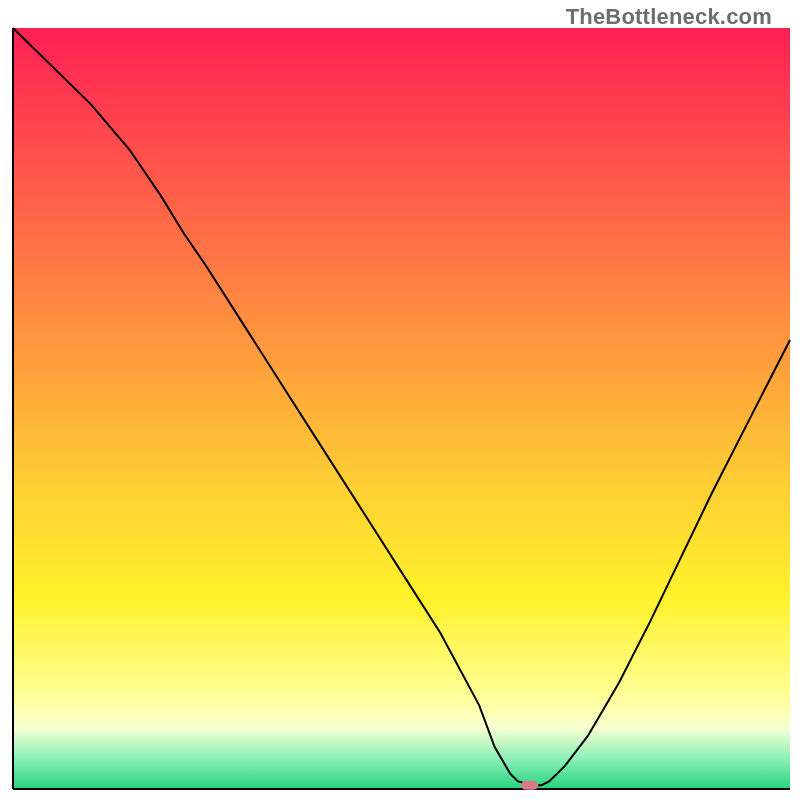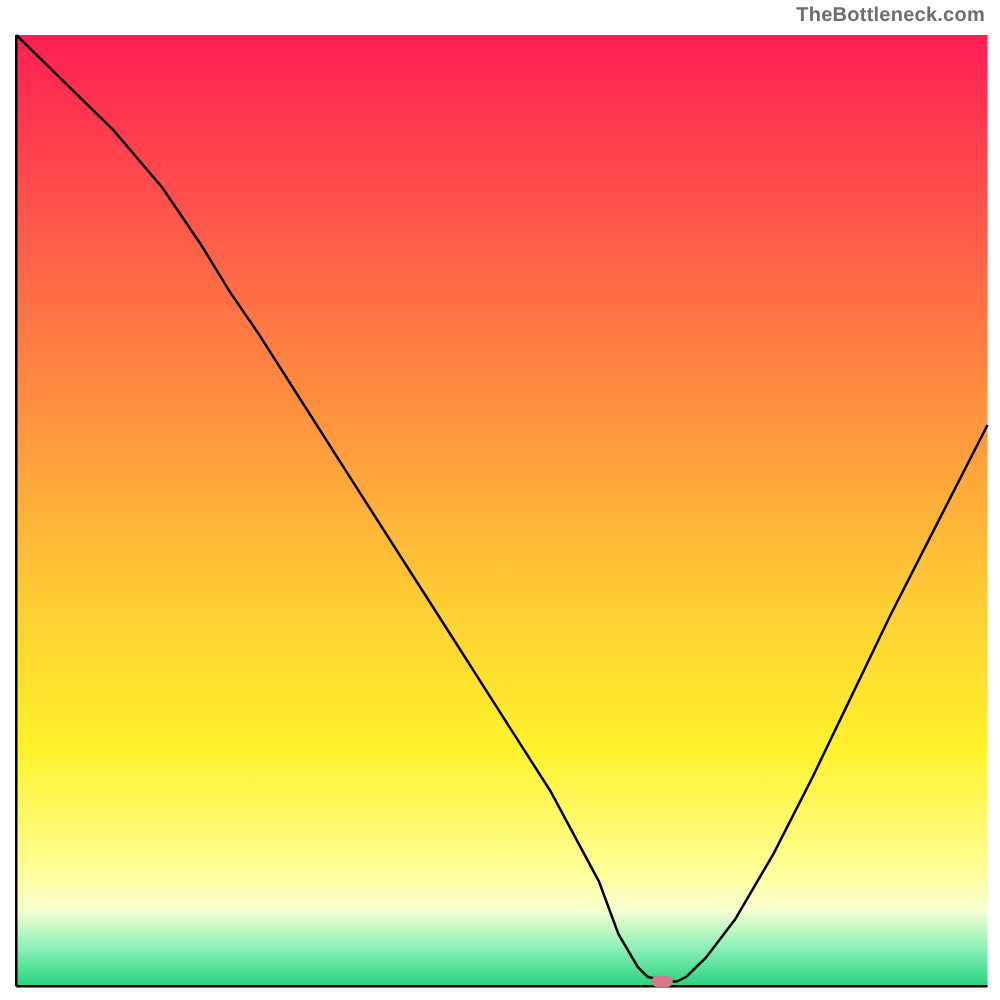--- a/index.html
+++ b/index.html
@@ -12,22 +12,22 @@
     font-family: Arial, Helvetica, sans-serif;
   }
   .chart-container {
     position: relative;
     width: 800px;
     height: 800px;
   }
   .watermark {
     position: absolute;
     top: 4px;
-    right: 12px;
-    font-size: 16px;
+    right: 28px;
+    font-size: 22px;
     font-weight: 600;
     color: #6e6e6e;
     letter-spacing: 0.2px;
     z-index: 10;
   }
   svg.plot {
     position: absolute;
     top: 0;
     left: 0;
   }

